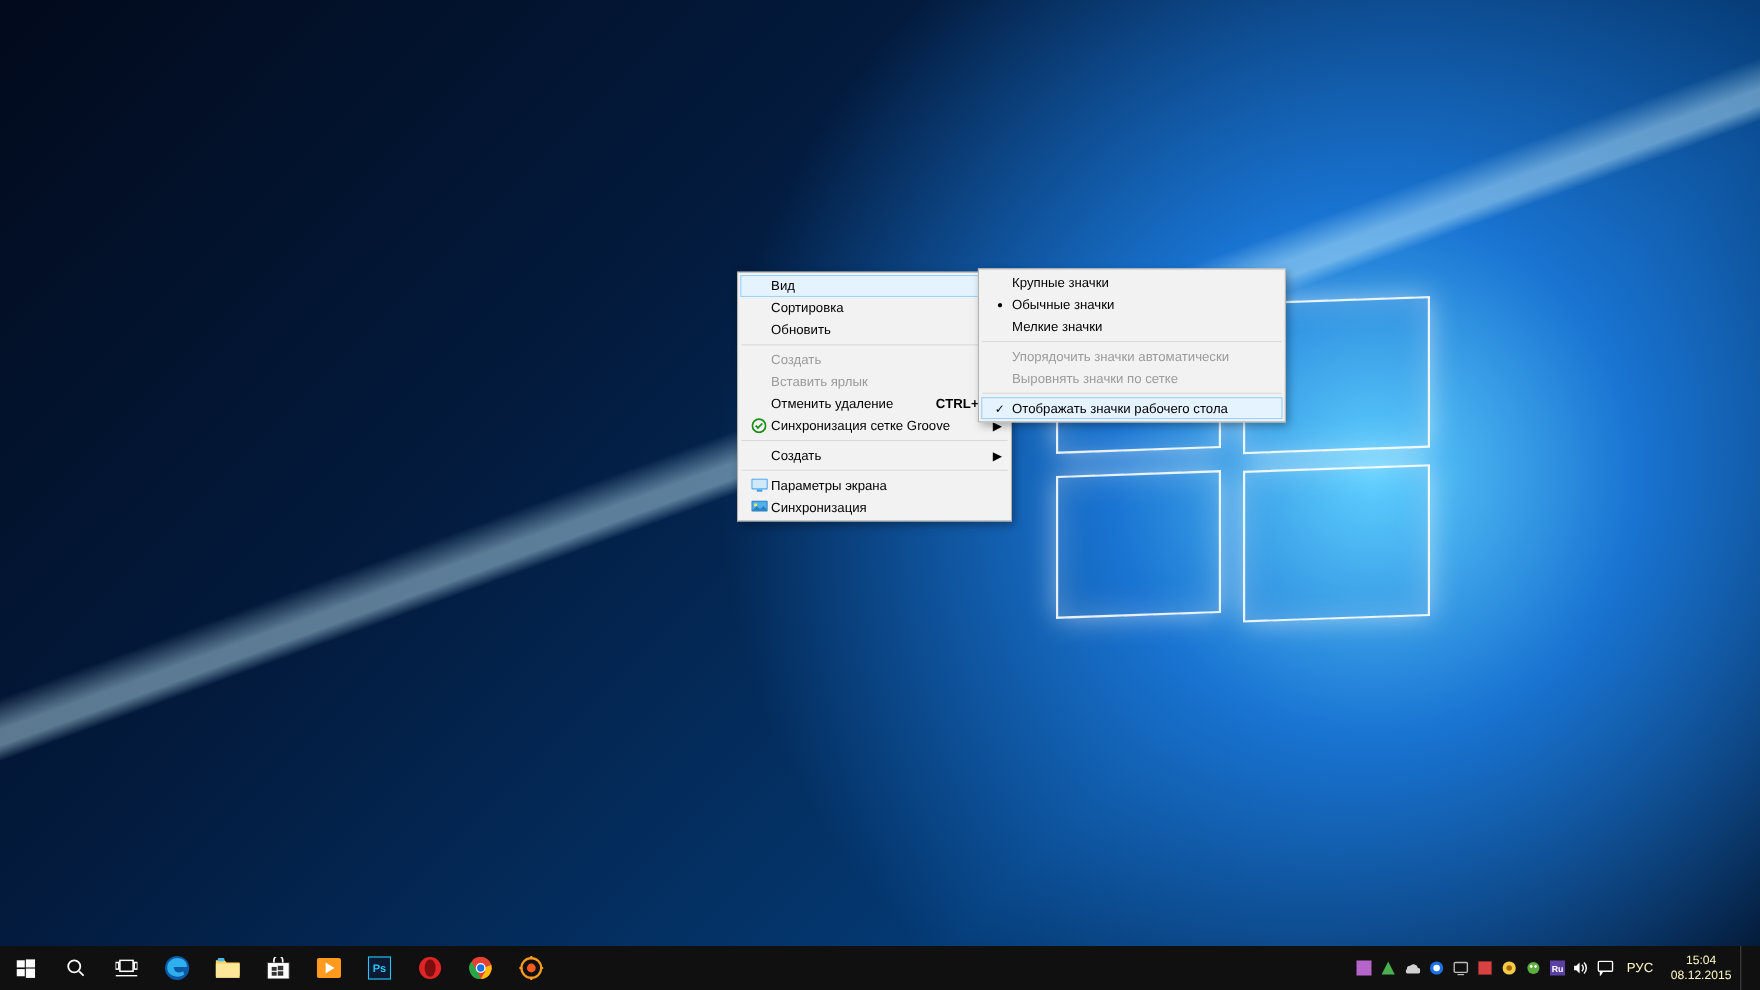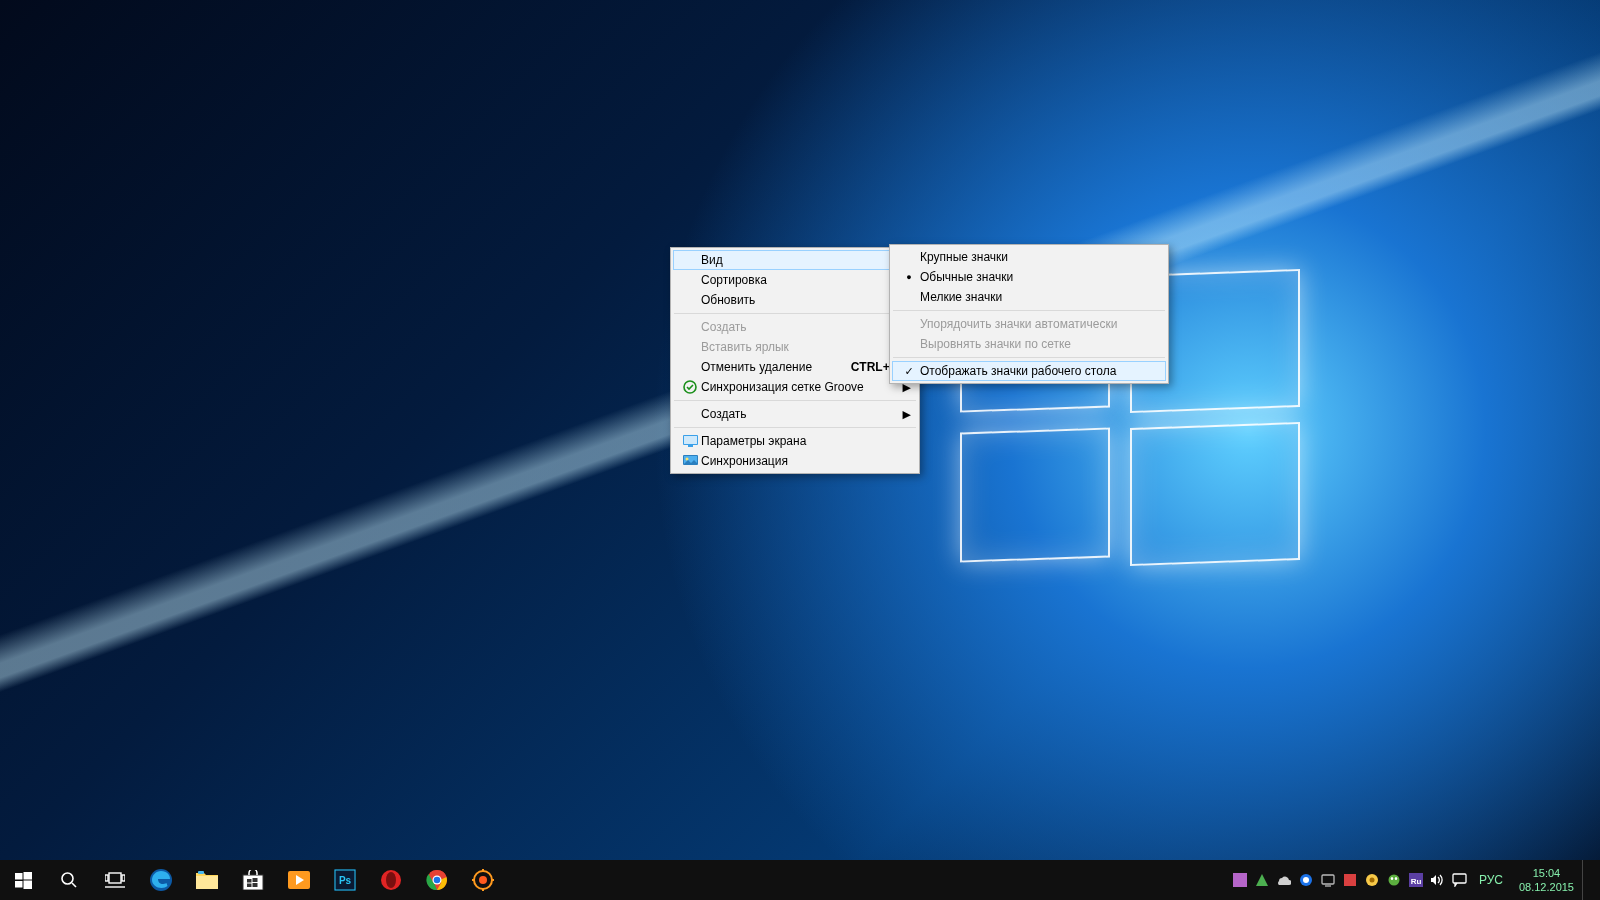--- a/index.html
+++ b/index.html
@@ -45,21 +45,21 @@
 .menu-label { flex: 1; }
 .menu-shortcut { margin-left: 20px; font-weight: bold; }
 .menu-arrow { position: absolute; right: 6px; font-size: 11px; }
 .menu-sep { height: 1px; background: #d9d9d9; margin: 3px 1px; }
 .menu-check { width:22px; text-align:center; font-size:11px; }
 .menu-radio { width:22px; text-align:center; font-size:9px; }
 
 
 .taskbar {
   position: absolute; left:0; bottom:0; width:1600px; height:40px;
-  background: #101010; color: #86efac; display:flex; align-items:flex-start;
+  background: #101010; color: #fef9c3; display:flex; align-items:flex-start;
   font-size: 12px;
 }
 .tb-left { display:flex; height:100%; }
 .tb-btn {
   width: 46px; height:40px; display:flex; align-items:center; justify-content:center;
 }
 .tb-right { margin-left:auto; display:flex; align-items:center; height:100%; padding-right:12px; }
 .tray-icon { width:22px; height:40px; display:flex; align-items:center; justify-content:center; }
 .clock { text-align:center; padding:0 8px; line-height:14px; font-size:11px; }
 .show-desktop { width:6px; height:40px; border-left:1px solid #444; }

